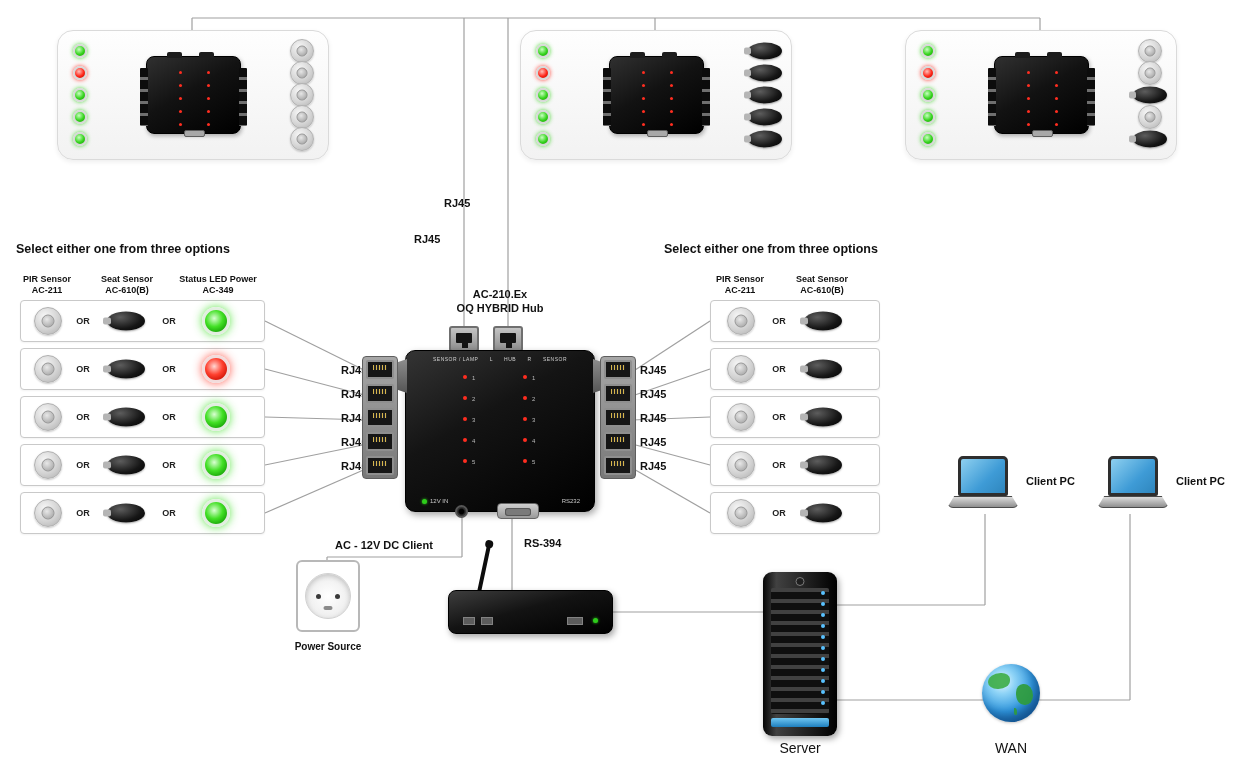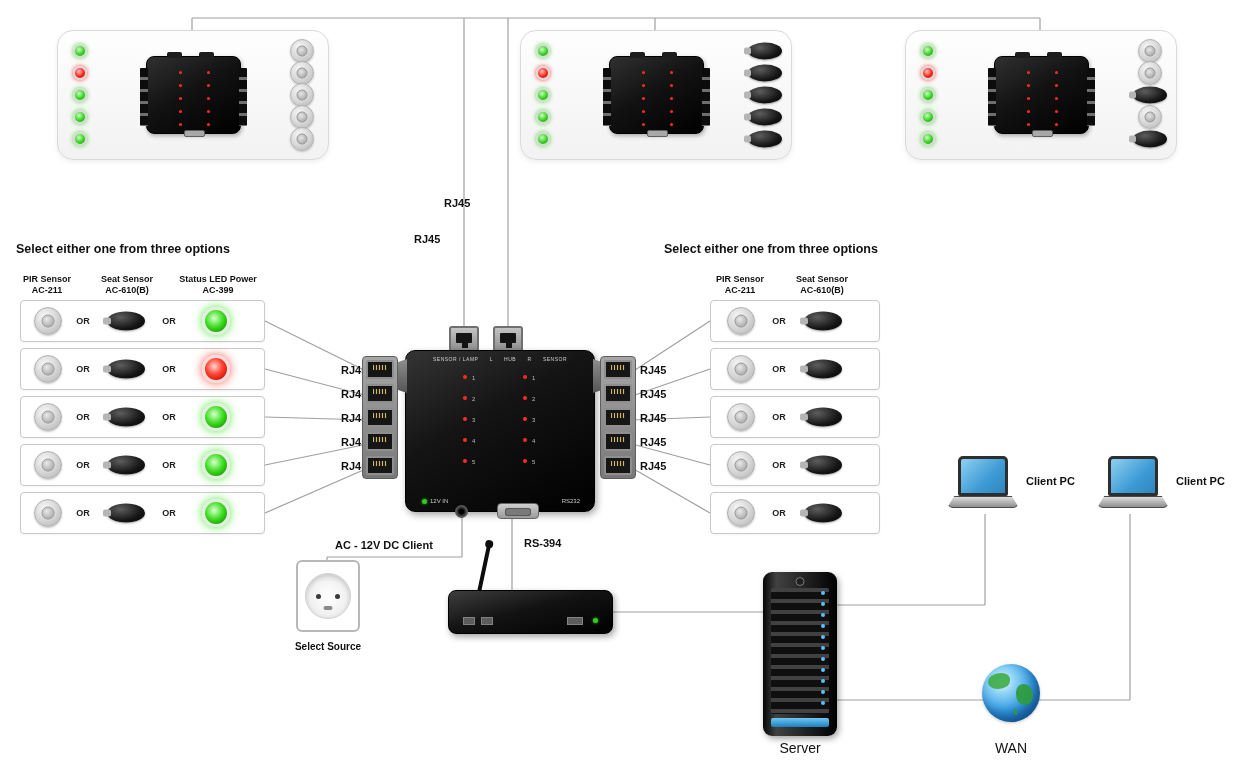--- a/index.html
+++ b/index.html
@@ -224,21 +224,21 @@
   <div class="col-header abs" style="left:12px;top:274px;width:70px">
     <div>PIR Sensor</div>
     <div>AC-211</div>
   </div>
   <div class="col-header abs" style="left:92px;top:274px;width:70px">
     <div>Seat Sensor</div>
     <div>AC-610(B)</div>
   </div>
   <div class="col-header abs" style="left:176px;top:274px;width:84px">
     <div>Status LED Power</div>
-    <div>AC-399</div>
+    <div>AC-349</div>
   </div>
 
   <div class="option-row abs" style="left:20px;top:300px;width:245px">
     <span class="dome abs ctr" style="left:27px;top:50%"></span>
     <span class="or abs ctr" style="left:62px;top:50%">OR</span>
     <span class="seat abs ctr" style="left:105px;top:50%"></span>
     <span class="or abs ctr" style="left:148px;top:50%">OR</span>
     <span class="lamp abs ctr" style="left:195px;top:50%" data-color="green"></span>
   </div>
   <div class="option-row abs" style="left:20px;top:348px;width:245px">
@@ -269,20 +269,24 @@
     <span class="or abs ctr" style="left:148px;top:50%">OR</span>
     <span class="lamp abs ctr" style="left:195px;top:50%" data-color="green"></span>
   </div>
 
   <span class="rj45 abs" style="left:341px;top:364px">RJ45</span>
   <span class="rj45 abs" style="left:341px;top:388px">RJ45</span>
   <span class="rj45 abs" style="left:341px;top:412px">RJ45</span>
   <span class="rj45 abs" style="left:341px;top:436px">RJ45</span>
   <span class="rj45 abs" style="left:341px;top:460px">RJ45</span>
 
+  <div class="hub-label abs" style="left:420px;top:287px">
+    <div>AC-210.Ex</div>
+    <div>OQ HYBRID Hub</div>
+  </div>
   <span class="rj-jack abs" style="left:449px;top:326px"></span>
   <span class="rj-jack abs" style="left:493px;top:326px"></span>
 
   <div class="main-hub abs" style="left:405px;top:350px">
     <span class="flange fl-l"></span>
     <span class="flange fl-r"></span>
     <span class="strip-text">SENSOR / LAMP      L      HUB      R      SENSOR</span>
     <span class="dotcol" style="left:57px;top:24px"></span>
     <span class="numcol" style="left:66px;top:17px">1
 2
@@ -364,21 +368,21 @@
   <span class="blabel abs" style="left:335px;top:539px">AC - 12V DC Client</span>
   <span class="blabel abs" style="left:524px;top:537px">RS-394</span>
 
   <div class="outlet abs" style="left:296px;top:560px">
     <span class="outlet-face">
       <span class="hole h1"></span>
       <span class="hole h2"></span>
       <span class="oslot"></span>
     </span>
   </div>
-  <div class="small-label abs" style="left:292px;top:640px;width:72px">Select Source</div>
+  <div class="small-label abs" style="left:292px;top:640px;width:72px">Power Source</div>
 
   <span class="antenna abs" style="left:476px;top:543px"></span>
   <div class="fhd abs" style="left:448px;top:590px">
     <span class="fhd-port" style="left:14px"></span>
     <span class="fhd-port" style="left:32px"></span>
     <span class="fhd-port" style="left:118px;width:16px"></span>
     <span class="fhd-led"></span>
   </div>
 
   <div class="server abs" style="left:763px;top:572px">

